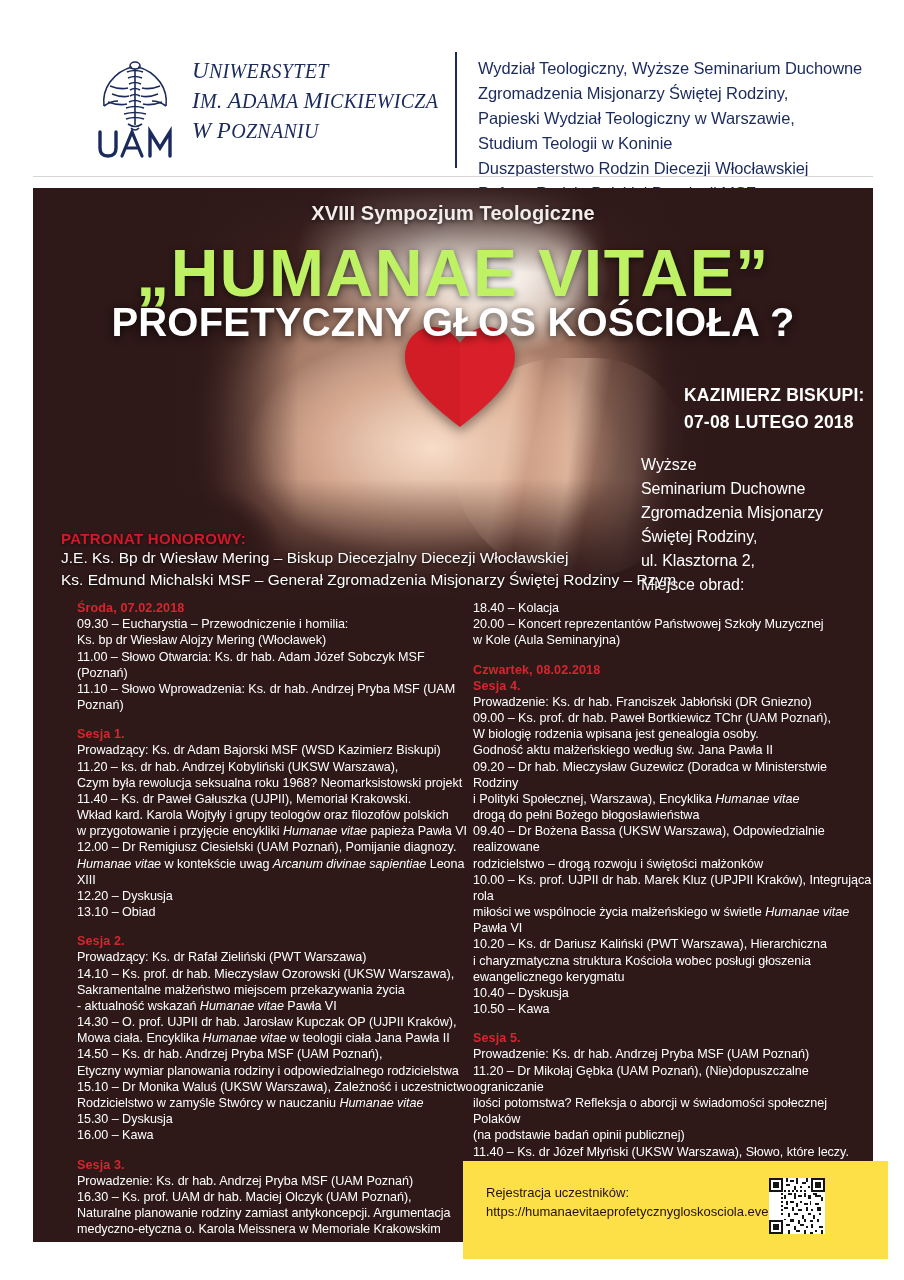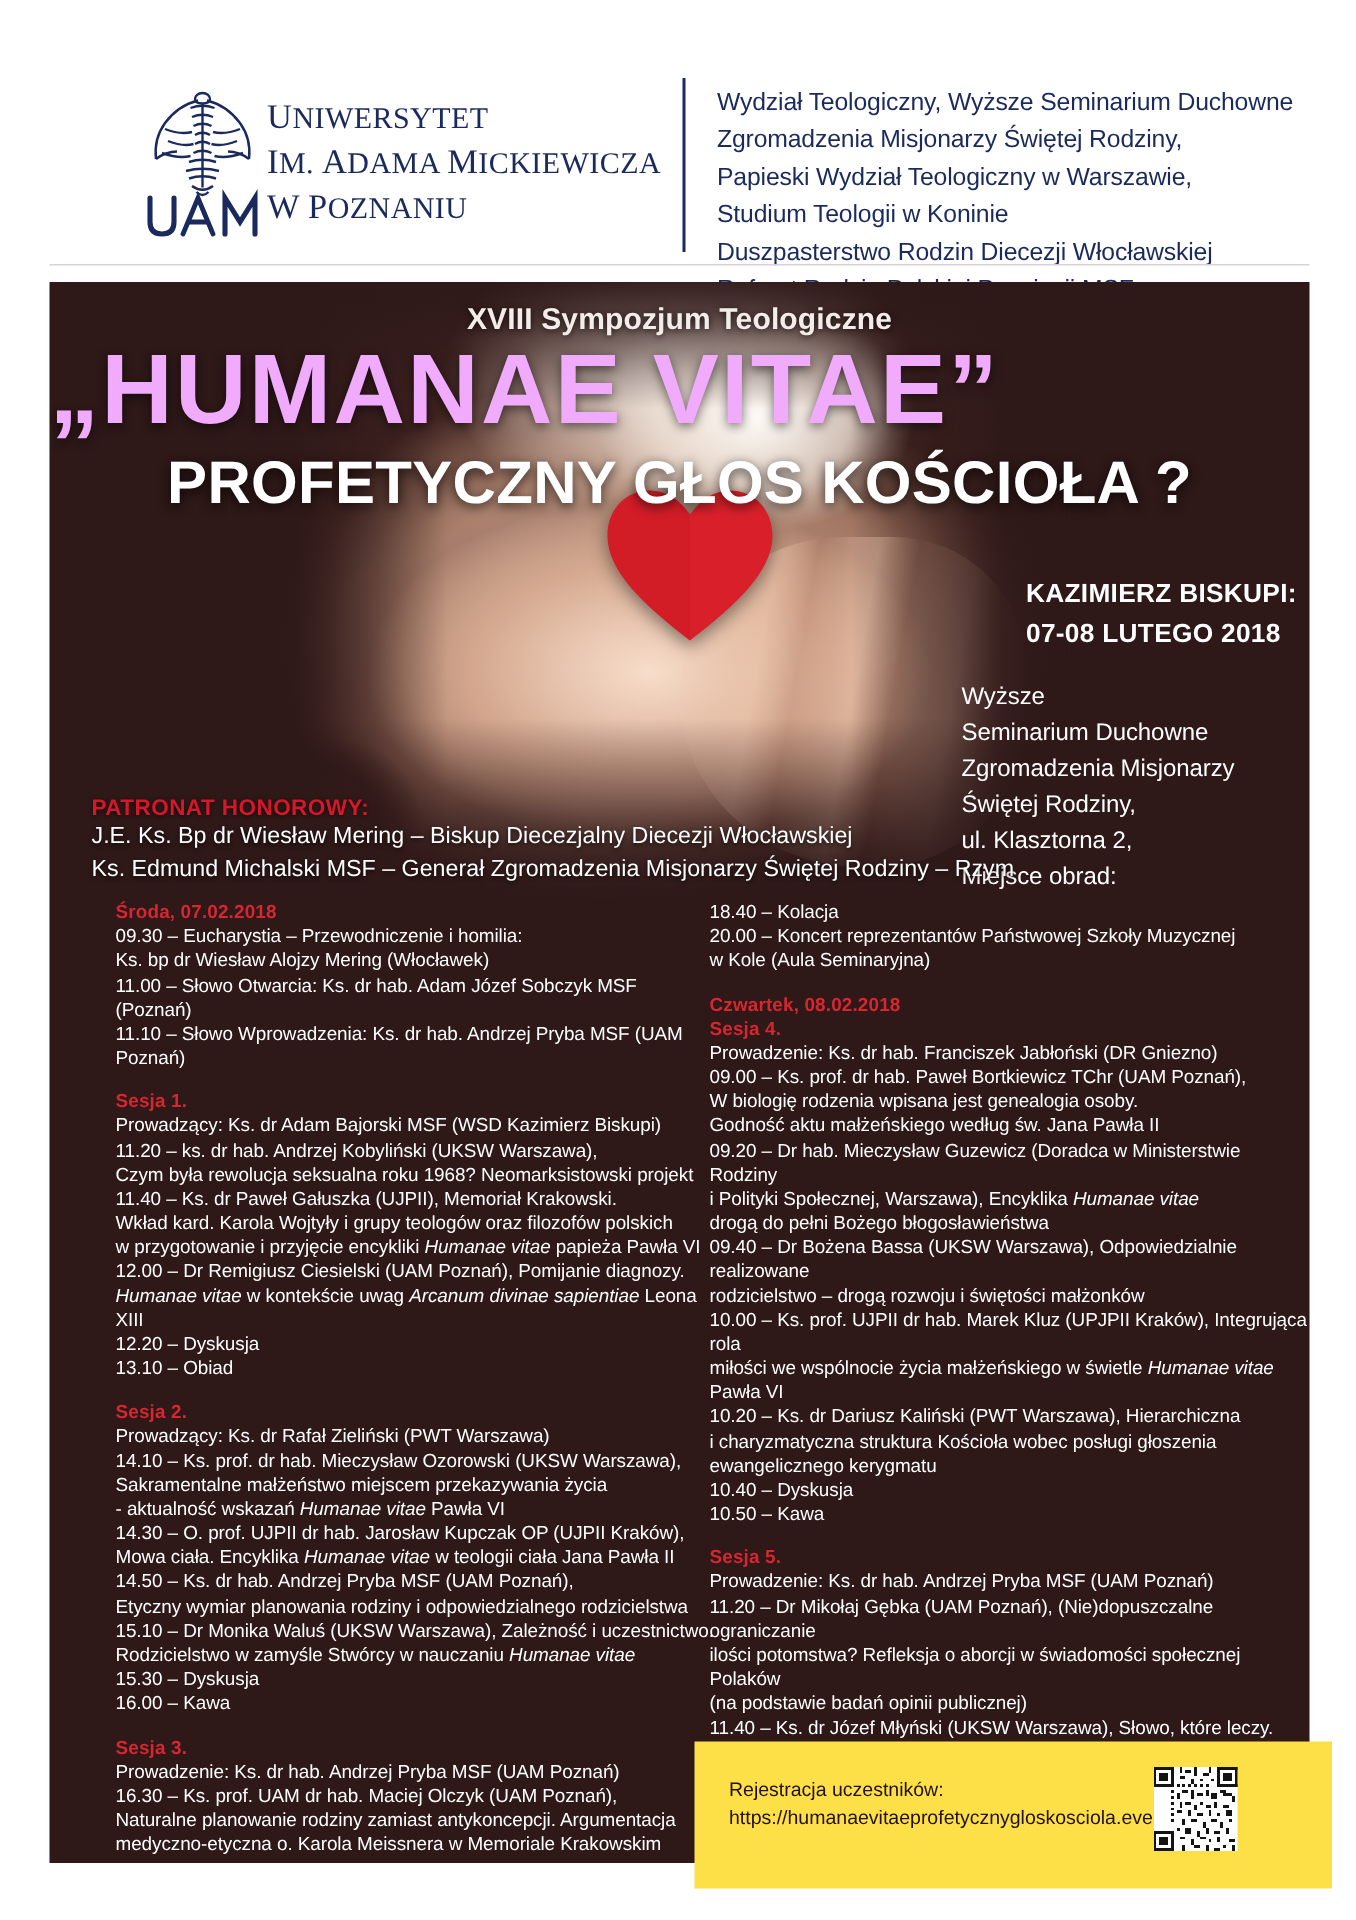--- a/index.html
+++ b/index.html
@@ -16,21 +16,21 @@
 
   
   #poster-header {
     position: absolute;
     left: 0; top: 0; width: 904px; height: 178px;
     background: #ffffff;
   }
   #uam-logo-block {
     position: absolute;
     left: 92px; top: 56px;
-    display: flex; align-items: center; 
+    display: flex; align-items: flex-start; gap: 14px; font-style: italic;
   }
   #uam-crest {
     width: 86px; height: 104px;
     position: relative;
   }
   #uam-crest svg { display: block; }
   #uam-wordmark {
     color: #1b2a5c;
     font-family: "Liberation Serif", serif;
     line-height: 1.30;
@@ -139,23 +139,23 @@
     text-align: center;
     color: #f3ece8;
     font-size: 20px;
     font-weight: bold;
     letter-spacing: 0.1px;
     text-shadow: 0 1px 5px rgba(0,0,0,0.75);
     z-index: 4;
   }
   #main-title {
     position: absolute;
-    left: 0; top: 38px; width: 840px;
-    text-align: left;
-    color: #f0abfc;
+    left: 0; top: 52px; width: 840px;
+    text-align: center;
+    color: #bef264;
     font-size: 66px;
     font-weight: bold;
     letter-spacing: 1.5px;
     line-height: 1.0;
     z-index: 4;
     text-shadow: 0 2px 7px rgba(0,0,0,0.55);
     white-space: nowrap;
   }
   #subtitle {
     position: absolute;

